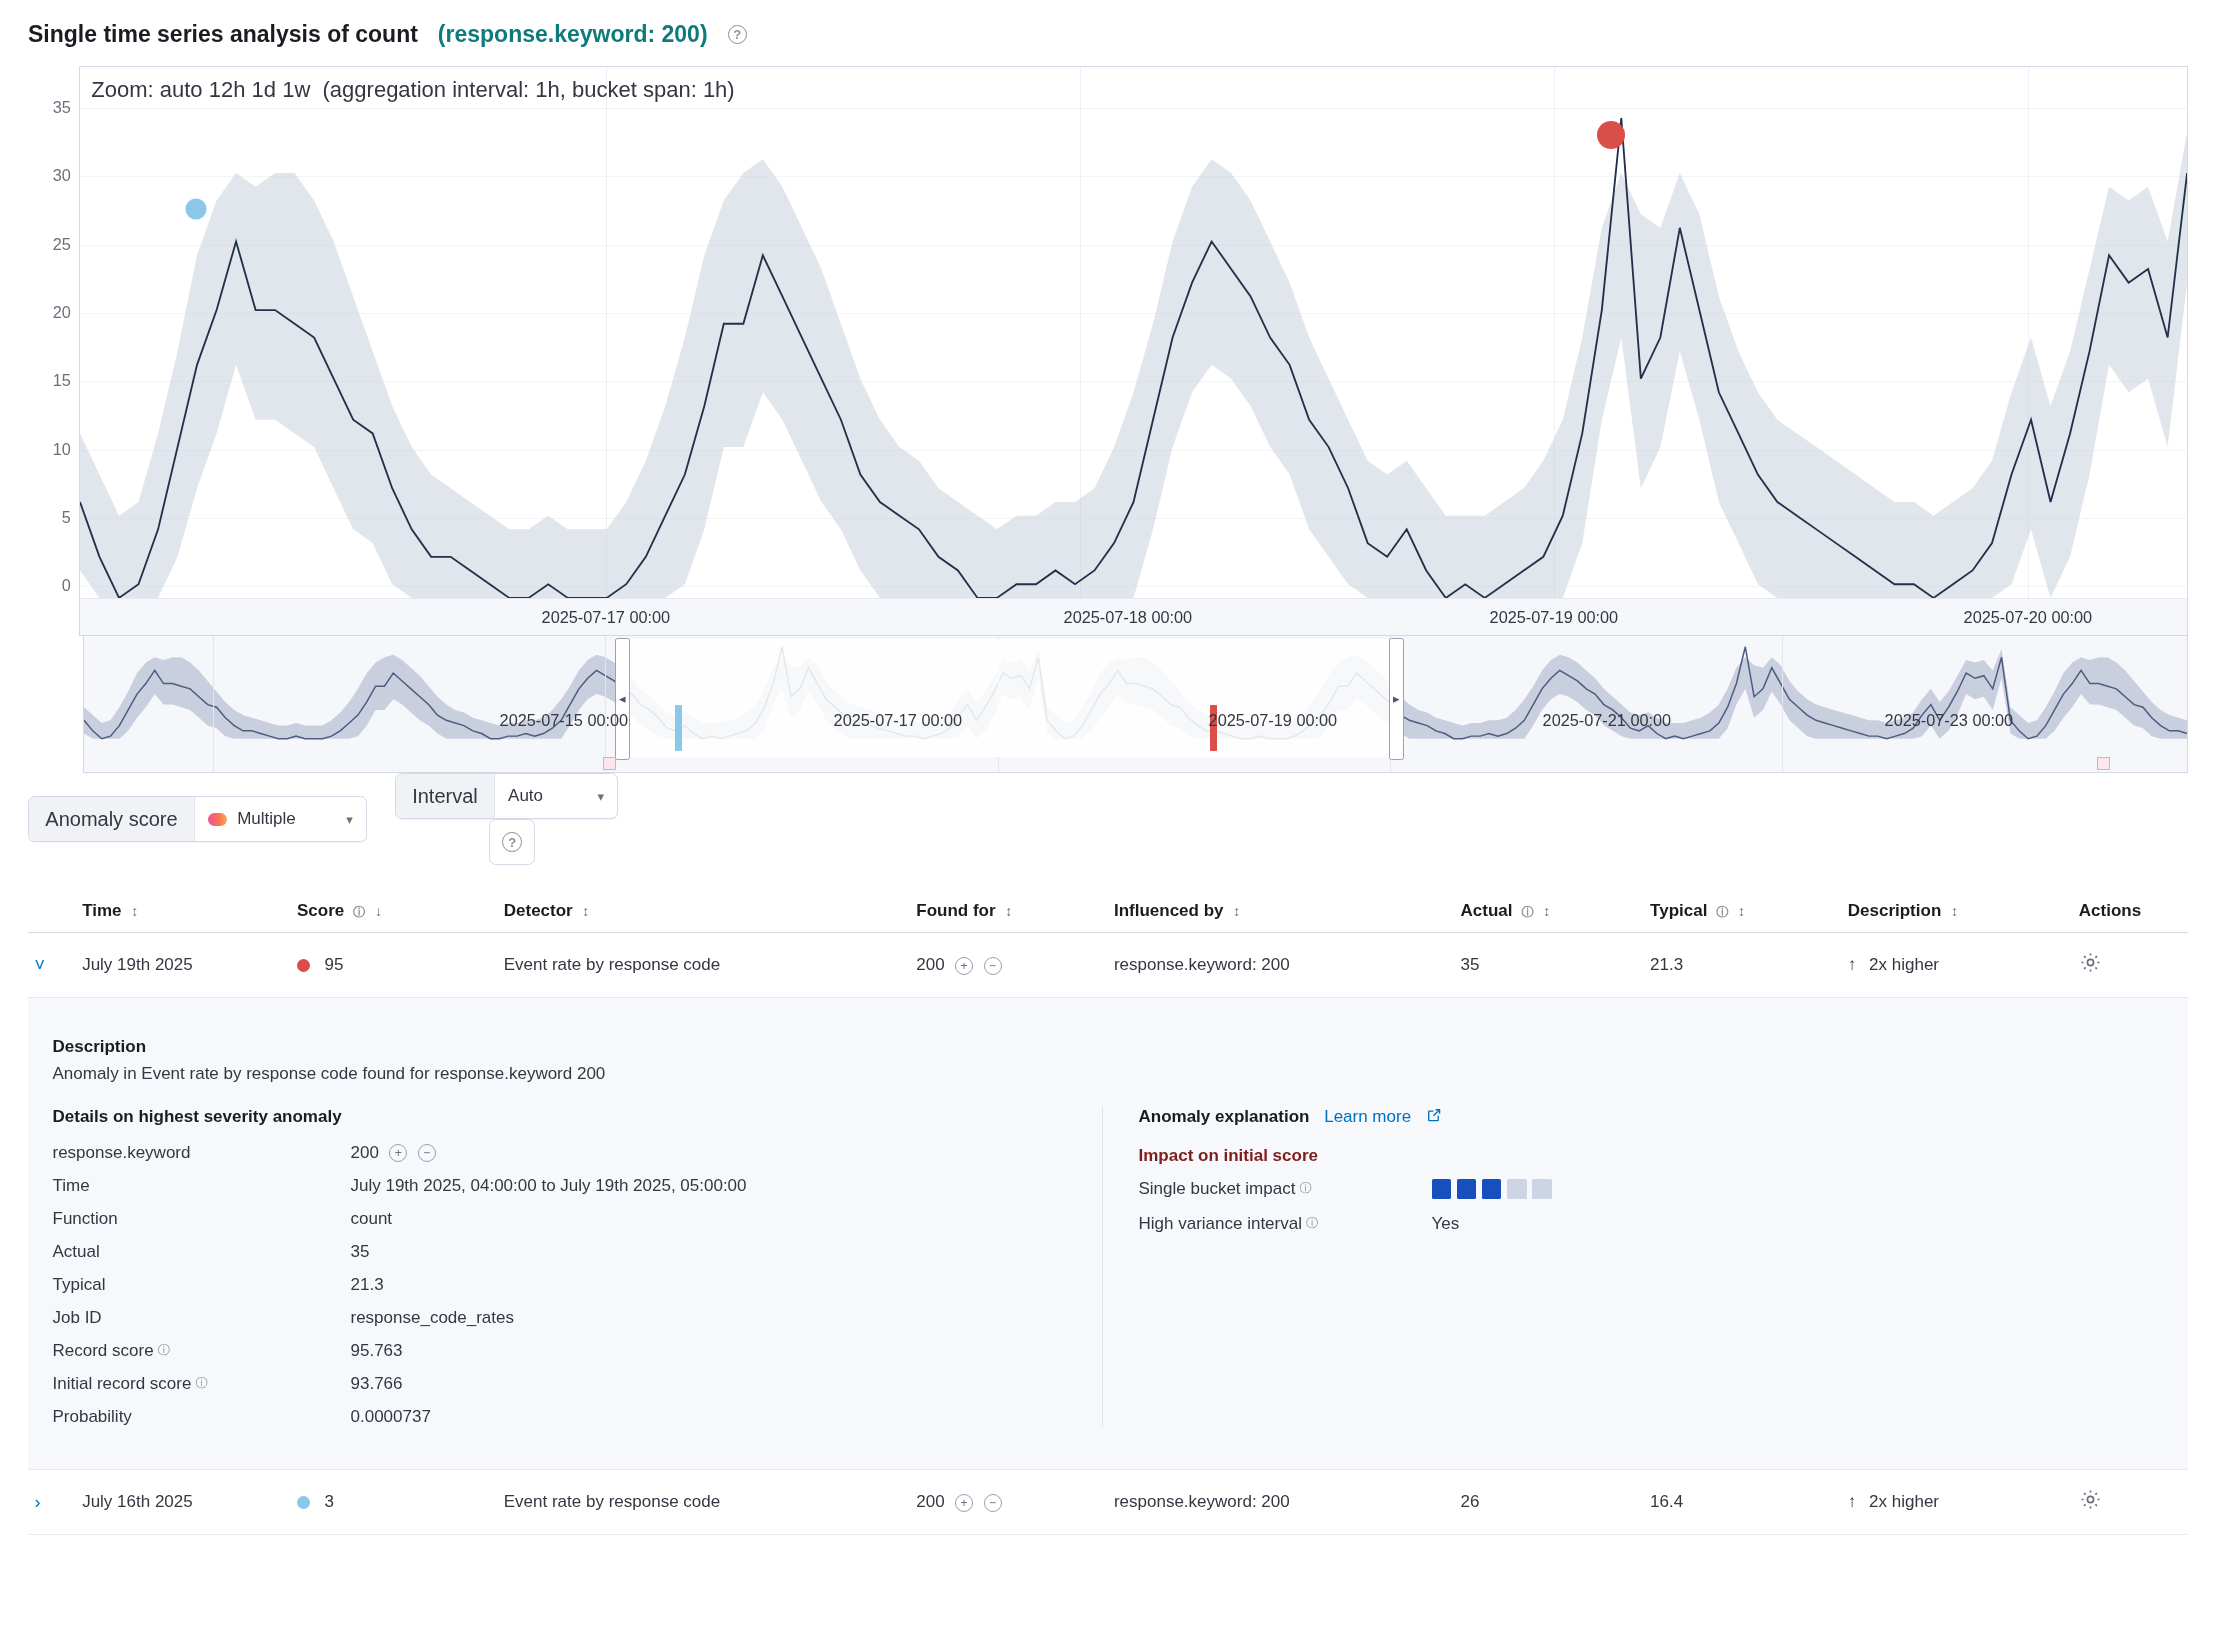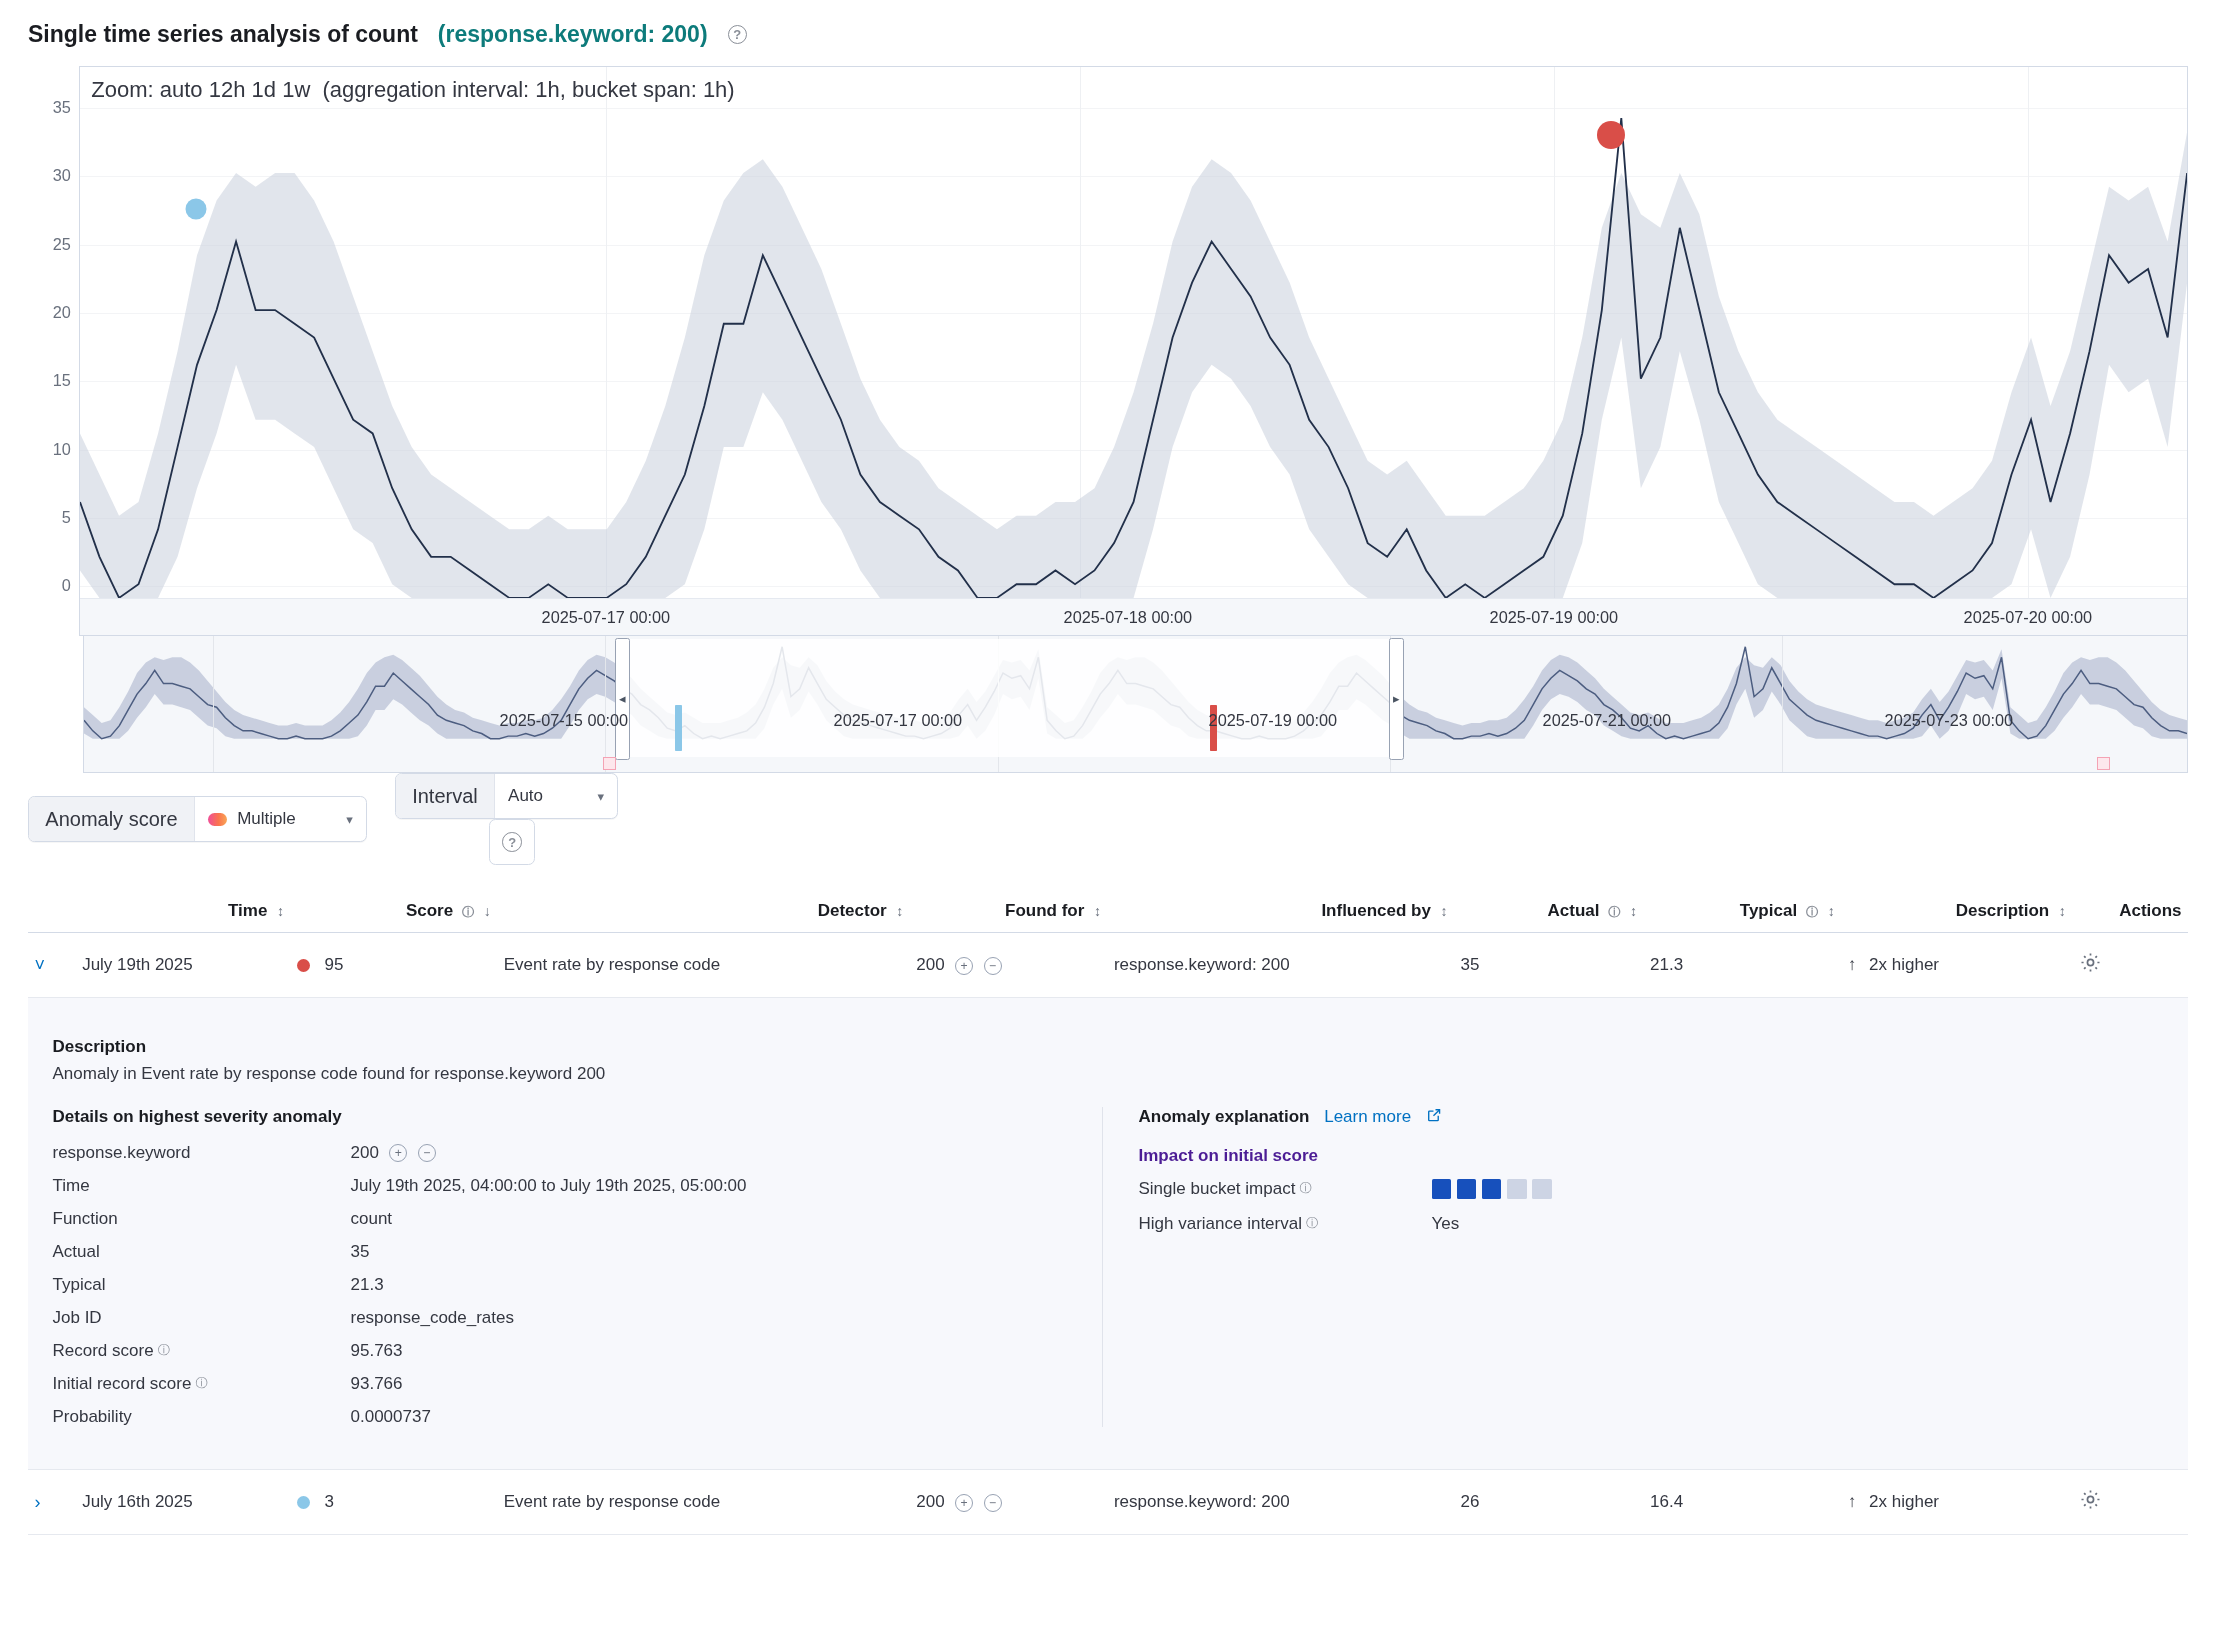--- a/index.html
+++ b/index.html
@@ -199,21 +199,21 @@
     display: flex; align-items: center; justify-content: center;
     margin-left: 11.4px;
   }
 
   
   table.anoms { width: 100%; border-collapse: collapse; }
   table.anoms th {
     font-size: 17px;
     font-weight: bold;
     color: #1a1c21;
-    text-align: right;
+    text-align: left;
     padding: 11.4px 6.5px;
     border-bottom: 0.8px solid #d3dae6;
     white-space: nowrap;
   }
   table.anoms td {
     font-size: 17px;
     color: #343741;
     padding: 18px 6.5px;
     border-bottom: 0.8px solid #e6e9ef;
     vertical-align: middle;
@@ -246,21 +246,21 @@
   .detail-inner { padding: 21px 18px 24.4px 18px; display: flex; flex-direction: column; }
   .detail-h { font-size: 17px; font-weight: bold; color: #1a1c21; margin-bottom: 6.5px; }
   .detail-p { font-size: 17px; color: #343741; margin-bottom: 23px; }
   .detail-cols { display: flex; }
   .detail-left { width: 1050px; padding-right: 24.4px; border-right: 0.8px solid #e0e3eb; }
   .detail-right { padding-left: 36px; flex: 1; }
   .kv { display: flex; font-size: 17px; margin-bottom: 13px; }
   .kv .k { width: 298px; color: #343741; display: flex; align-items: center; }
   .kv .v { color: #343741; }
   .link { color: #0071c2; text-decoration: none; }
-  .impact-label { font-size: 17px; font-weight: bold; margin: 18px 0 13px 0; color: #4c1d95; }
+  .impact-label { font-size: 17px; font-weight: bold; margin: 18px 0 13px 0; color: #7f1d1d; }
   .impact-row { display: flex; align-items: center; font-size: 17px; margin-bottom: 14.7px; }
   .impact-row .k { width: 293px; display: flex; align-items: center; }
   .bars { display: flex; gap: 5.7px; }
   .bar { width: 19.5px; height: 19.5px; background: #1750bc; border-radius: 1.6px; }
   .bar.off { background: #cdd4e4; }
 </style>
 </head>
 <body>
 
 <div class="page">

